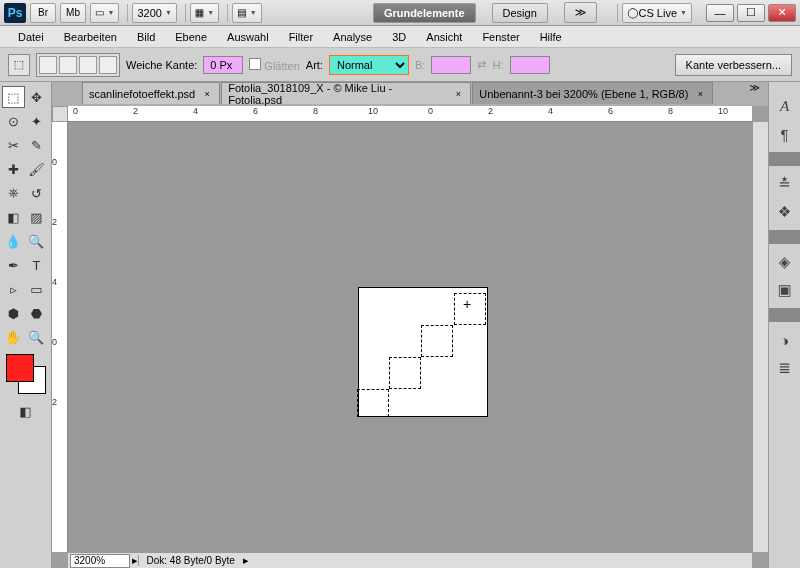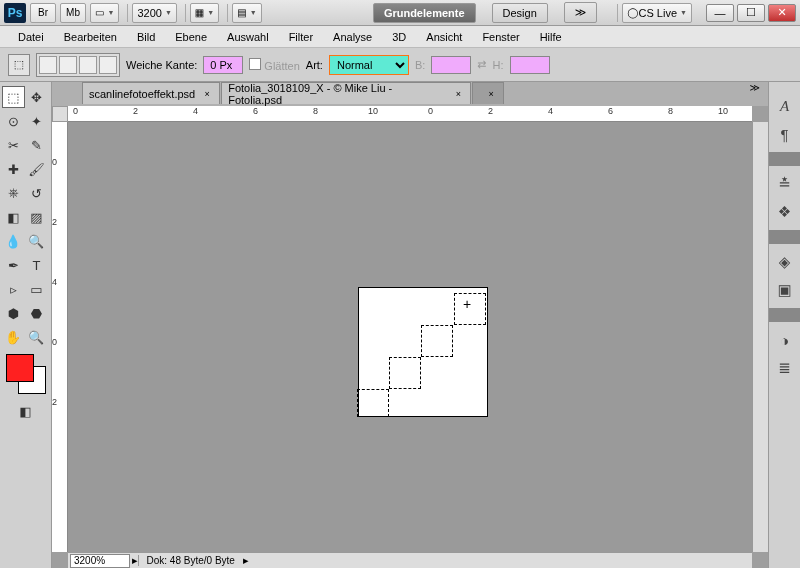--- a/index.html
+++ b/index.html
@@ -122,20 +122,21 @@
   <span class="opt-label">Weiche Kante:</span>
   <input class="opt-input" value="0 Px" style="">
   <span class="dim"><span class="chk"></span><span>Glätten</span></span>
   <span class="opt-label">Art:</span>
   <select class="opt-select"><option>Normal</option></select>
   <span class="opt-label dim">B:</span>
   <input class="opt-input dim" disabled="" style="">
   <span class="dim">⇄</span>
   <span class="opt-label dim">H:</span>
   <input class="opt-input dim" disabled="" style="">
+  <button class="opt-wide-btn" style="margin-left:auto">Kante verbessern...</button>
 </div>
 
 <div class="main">
 
   <div class="toolbox">
     <div class="tool-pair">
         <div class="tool selected">⬚</div>
         <div class="tool">✥</div>
       </div>
     <div class="tool-pair">
@@ -189,20 +190,21 @@
     <div class="doc-tabs">
       <div class="doc-tab">
           <span>scanlinefotoeffekt.psd</span>
           <span class="x">×</span>
         </div>
       <div class="doc-tab">
           <span>Fotolia_3018109_X - © Mike Liu - Fotolia.psd</span>
           <span class="x">×</span>
         </div>
       <div class="doc-tab active">
+          <span>Unbenannt-3 bei 3200% (Ebene 1, RGB/8)</span>
           <span class="x">×</span>
         </div>
       <div class="more">≫</div>
     </div>
 
     <div class="canvas-wrap">
       <div class="ruler-corner"></div>
       <div class="ruler-h">
         <span class="ruler-tick" style="left:5px">0</span>
         <span class="ruler-tick" style="left:65px">2</span>

